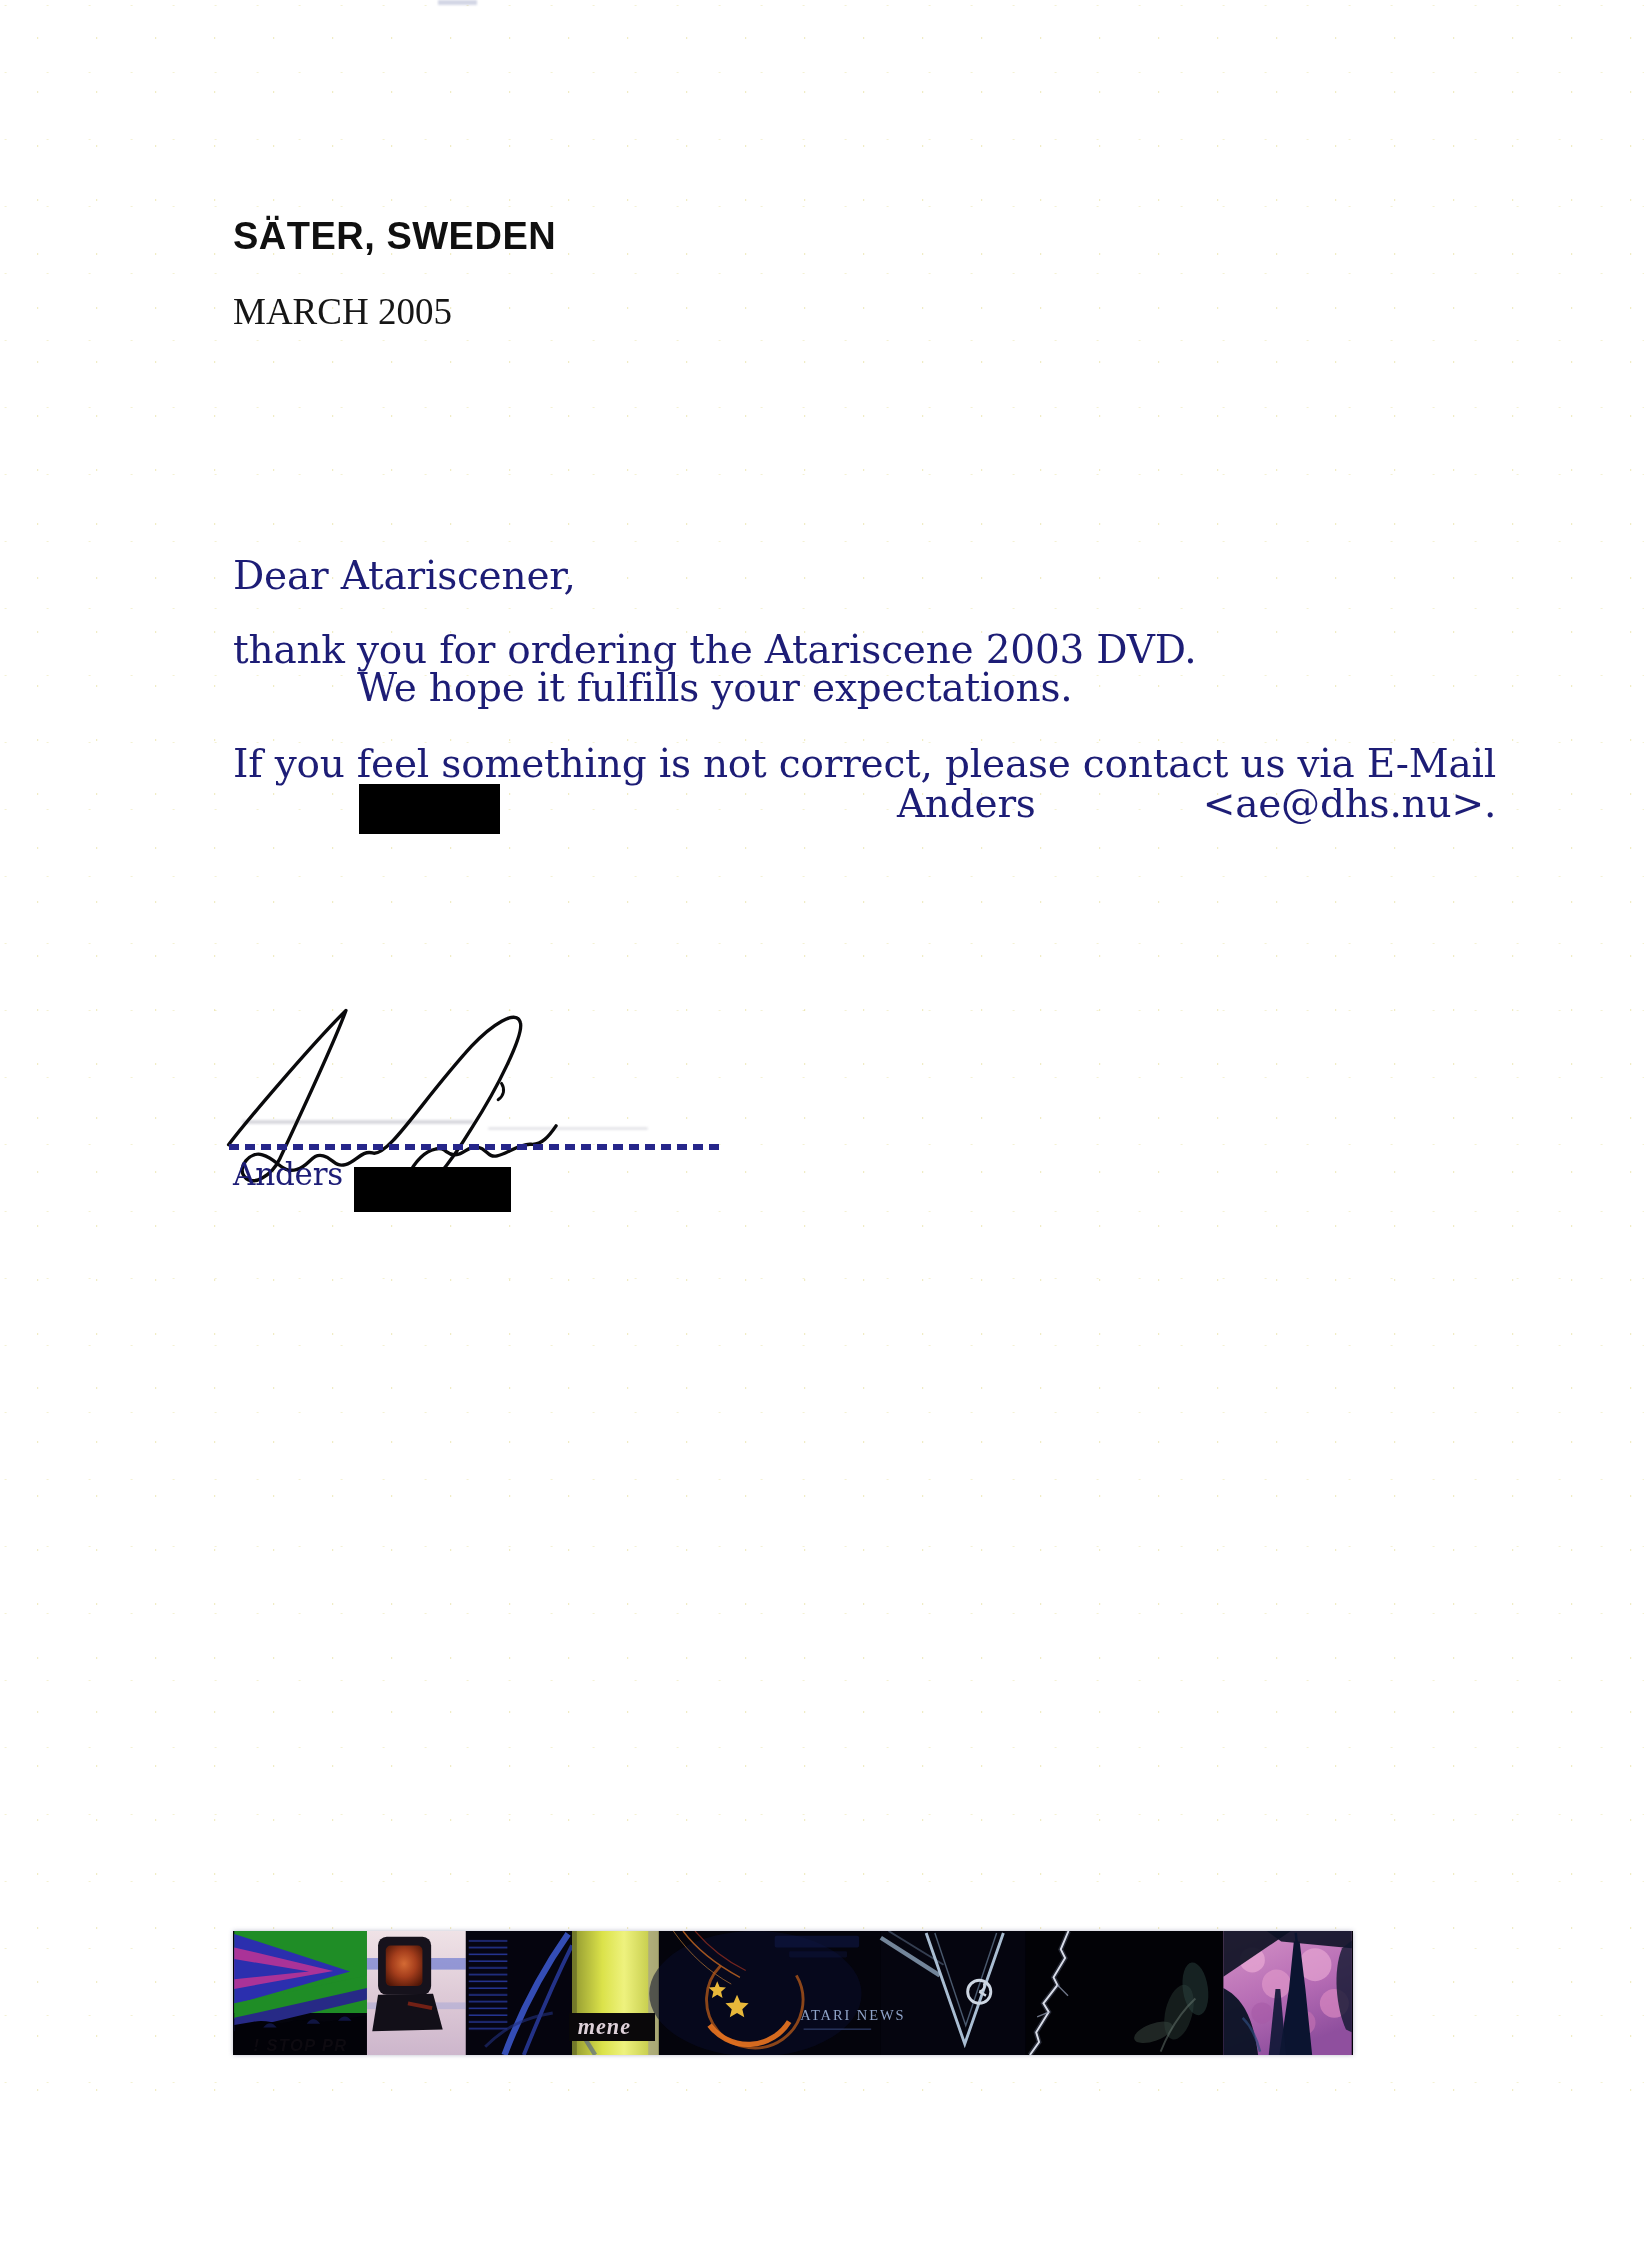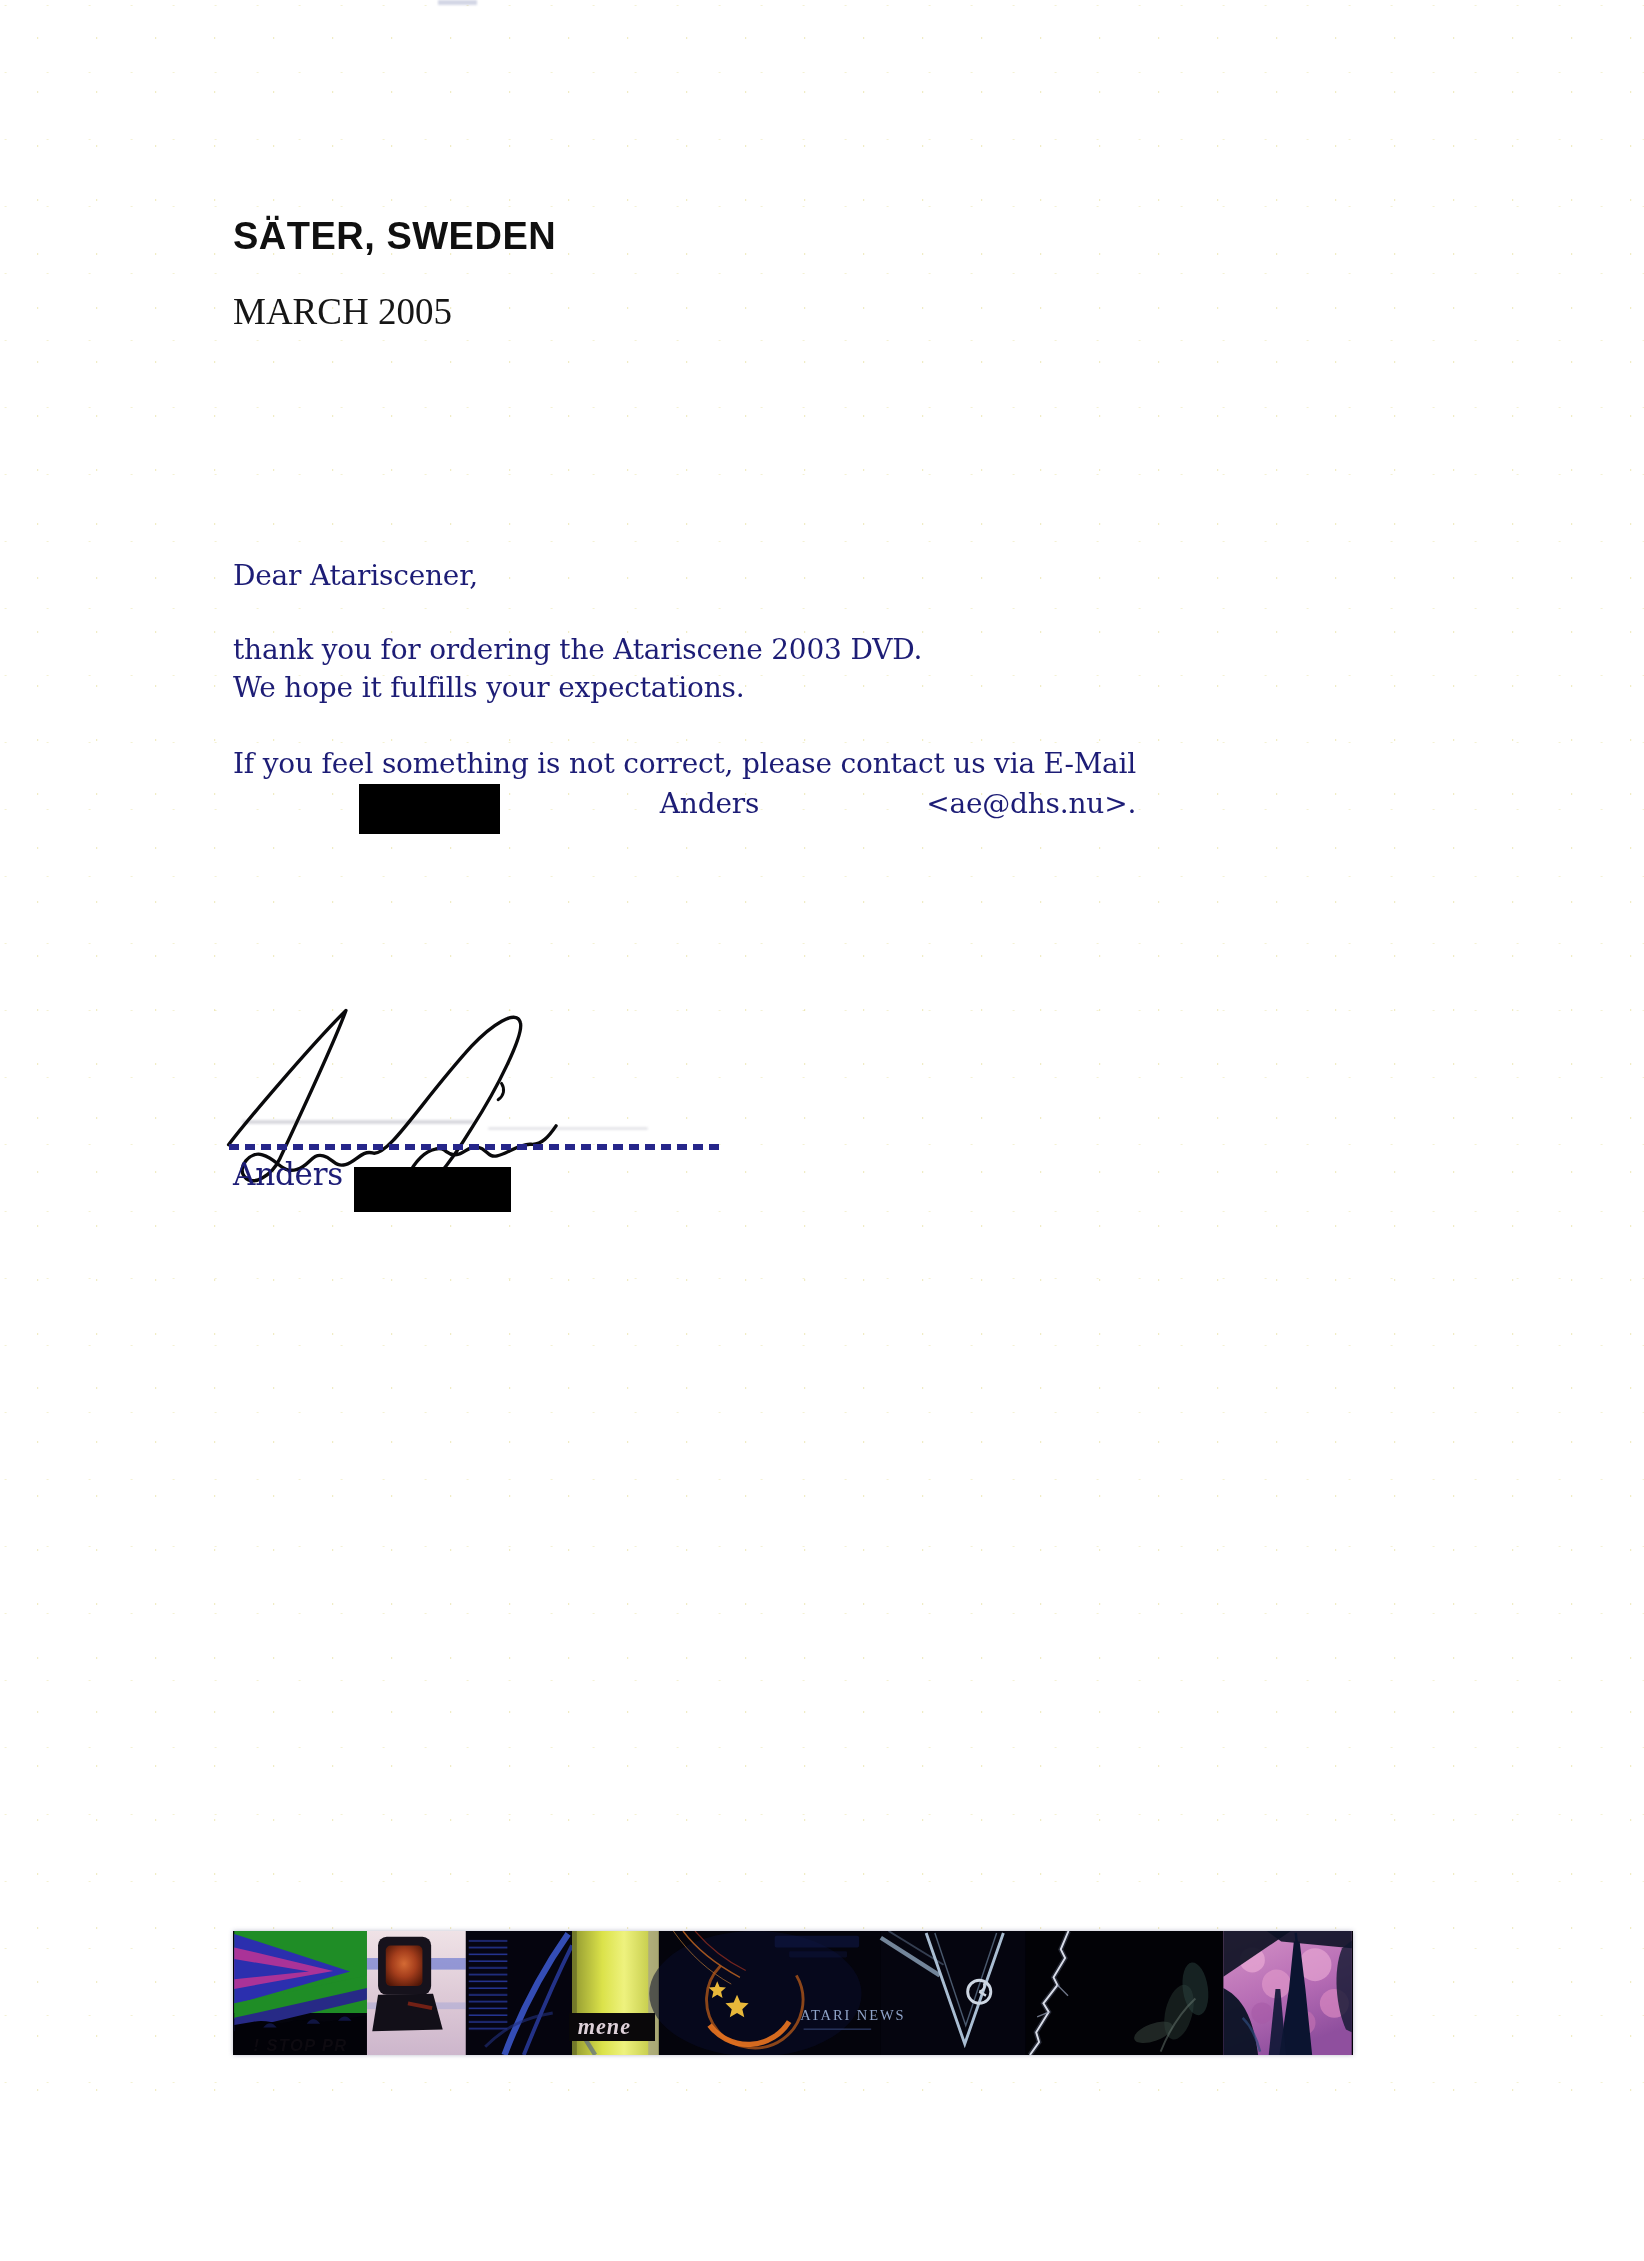--- a/index.html
+++ b/index.html
@@ -16,23 +16,23 @@
   .loc{
     left:233px;top:217px;
     font-family:"Liberation Sans",sans-serif;font-weight:bold;font-size:38px;line-height:1;
     color:#101010;letter-spacing:0.5px;
   }
   .date{
     left:233px;top:293px;
     font-family:Liberation Serif, serif;font-size:37px;line-height:1;
     color:#161616;letter-spacing:0px;
   }
-  .bodytext{color:#1d1d76;font-size:28px;line-height:38px;letter-spacing:-0.2px;white-space:nowrap;}
+  .bodytext{color:#1d1d76;font-size:39px;line-height:38px;letter-spacing:-0.2px;white-space:nowrap;}
   .salutation{left:233px;top:557px;}
-  .para1{left:233px;top:631px;}
+  .para1{left:233px;top:631px;text-align:center;}
   .para2{left:233px;top:744px;line-height:40px;text-align:right;}
   .spacer{display:inline-block;width:167px;height:0.5px;}
   .redaction{background:#000000;}
   .box1{left:359px;top:784px;width:141px;height:50px;}
   .box2{left:354px;top:1167px;width:157px;height:45px;}
   .smudge{background:rgba(128,128,150,.30);filter:blur(1px);border-radius:1.9px;}
   .smudge1{left:242px;top:1120px;width:232px;height:3.9px;}
   .smudge2{left:488px;top:1127px;width:160px;height:2.9px;background:rgba(128,128,150,.20);}
   .topsmudge{left:438px;top:0px;width:39px;height:4.8px;background:rgba(110,120,170,.30);filter:blur(1px);}
   .dashline{

